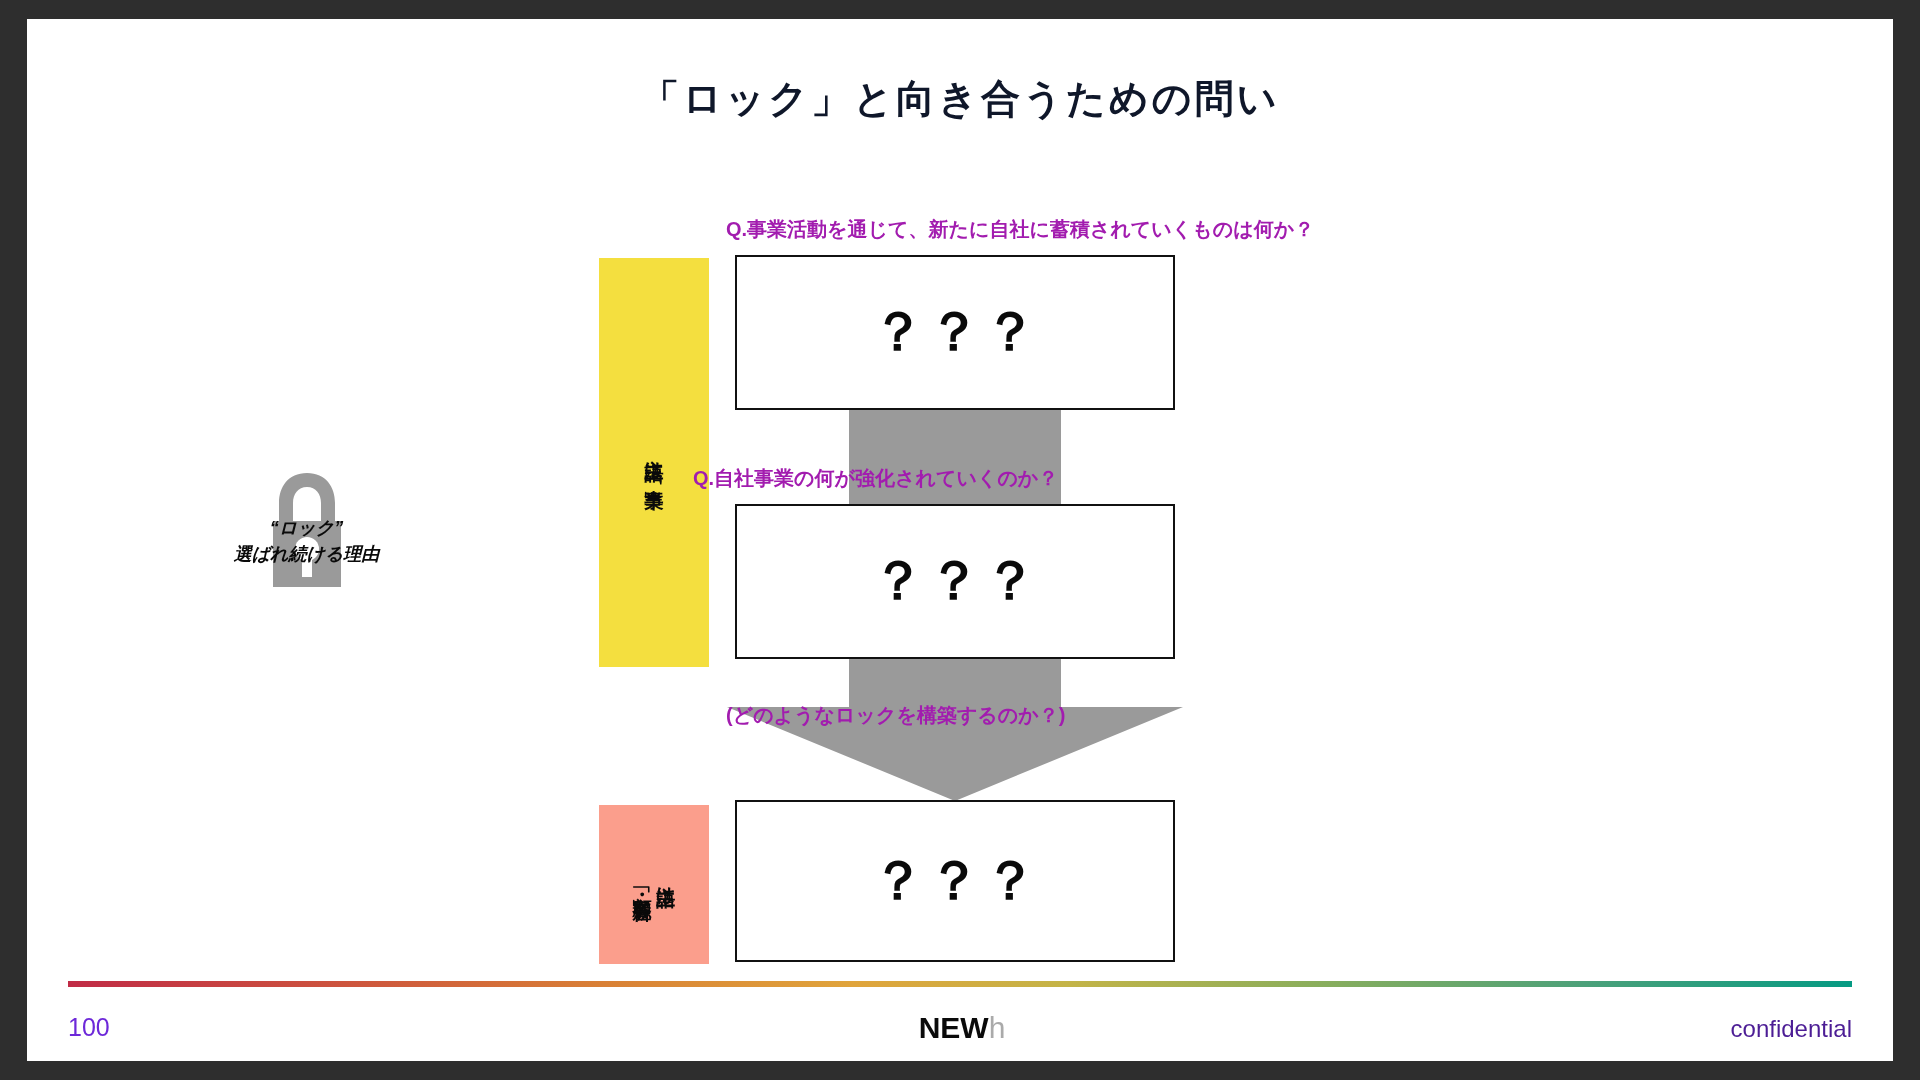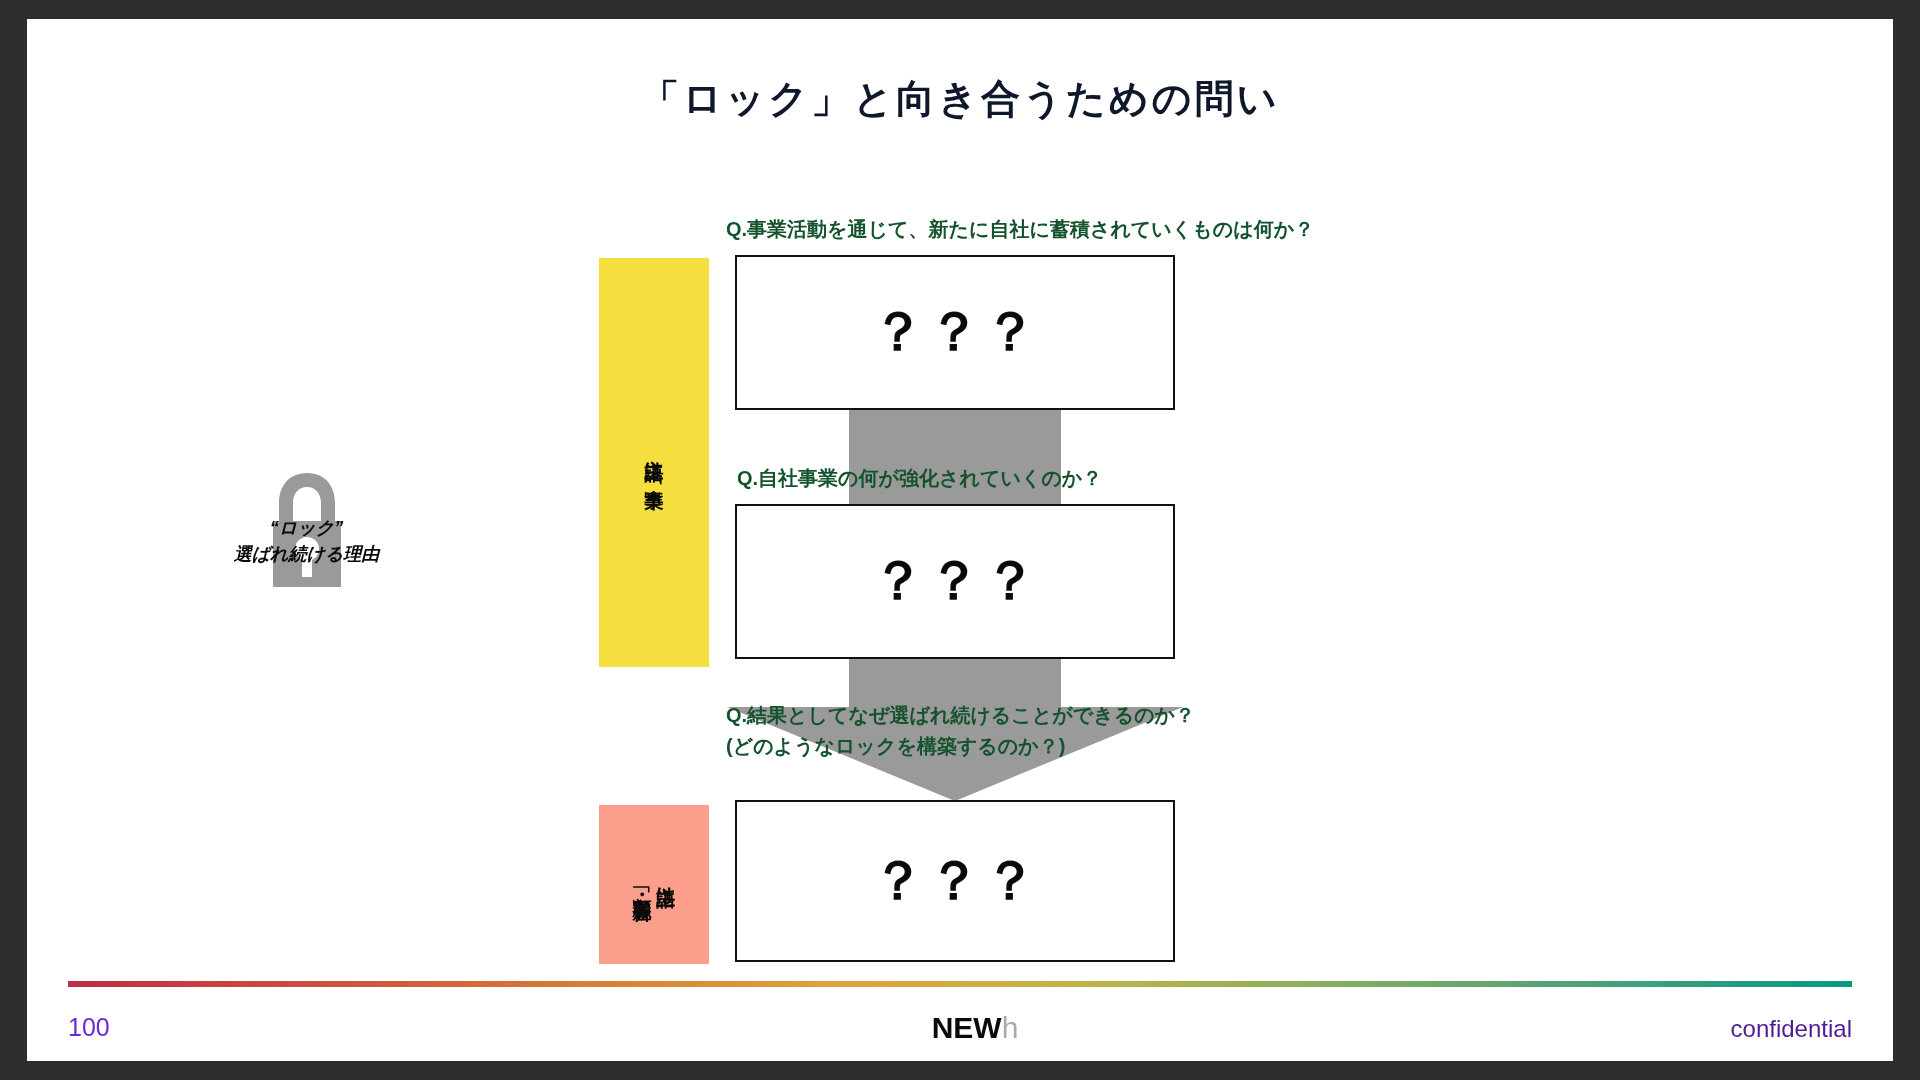--- a/index.html
+++ b/index.html
@@ -110,27 +110,27 @@
   }
   #band-customer .vtext { letter-spacing: 1px; }
   #band-customer .col-a { font-size: 19px; }
   #band-customer .col-b { font-size: 19px; }
 
   
   .q-label {
     position: absolute;
     font-size: 20px;
     font-weight: 700;
-    color: #14532d;
+    color: #a21caf;
     line-height: 1.55;
     white-space: nowrap;
     z-index: 5;
   }
   #q1 { left: 699px; top: 195px; }
-  #q2 { left: 710px; top: 444px; }
+  #q2 { left: 666px; top: 444px; }
   #q3 { left: 699px; top: 681px; }
 
   
   .ans-box {
     position: absolute;
     background: #ffffff;
     border: 2px solid #111111;
     box-sizing: border-box;
     display: flex;
     align-items: center;
@@ -186,21 +186,21 @@
   }
   #footer-page {
     position: absolute;
     left: 41px;
     top: 994px;
     font-size: 25px;
     color: #6d28d9;
   }
   #footer-logo {
     position: absolute;
-    left: 16px;
+    left: 3px;
     top: 992px;
     width: 1864px;
     text-align: center;
     font-size: 30px;
     font-weight: 700;
     color: #0a0a0a;
     letter-spacing: 0px;
   }
   #footer-logo .h {
     font-weight: 400;
@@ -258,21 +258,20 @@
     <div class="ans-box" id="box1">
       <span class="qmarks">？？？</span>
     </div>
 
     <div class="q-label" id="q2">Q.自社事業の何が強化されていくのか？</div>
     <div class="ans-box" id="box2">
       <span class="qmarks">？？？</span>
     </div>
 
     <div class="q-label" id="q3">
-      <div>Q.結果としてなぜ選ばれ続けることができるのか？</div>
       <div>(どのようなロックを構築するのか？)</div>
     </div>
     <div class="ans-box" id="box3">
       <span class="qmarks">？？？</span>
     </div>
 
     <div id="footer-rule"></div>
     <div id="footer-page">100</div>
     <div id="footer-logo"><span>NEW</span><span class="h">h</span></div>
     <div id="footer-confidential">confidential</div>

